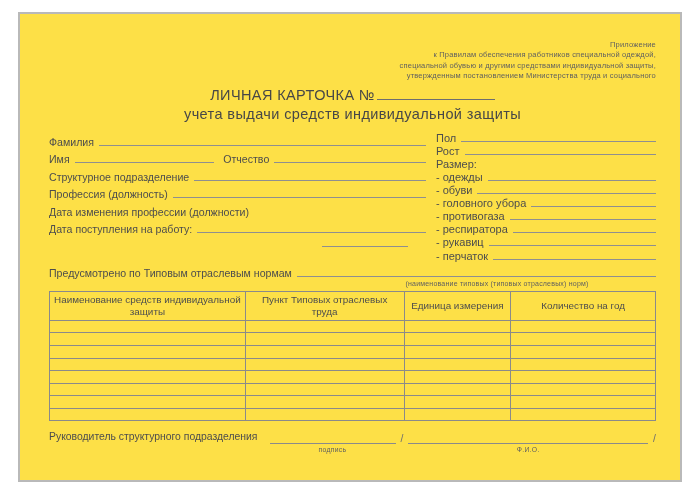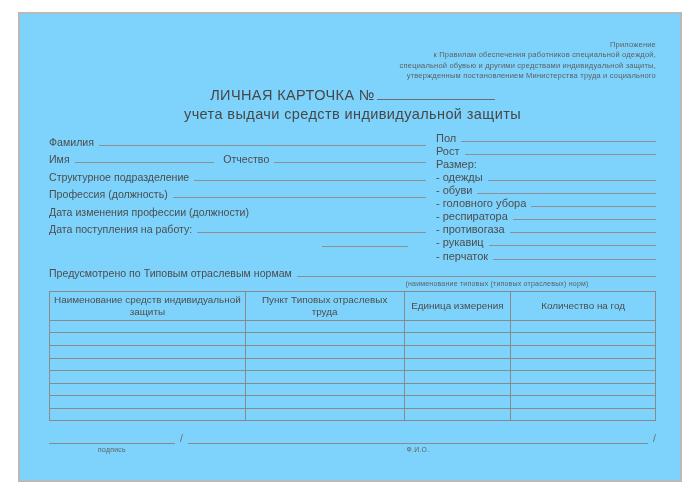--- a/index.html
+++ b/index.html
@@ -1,17 +1,17 @@
 <!DOCTYPE html>
 <html><head>
 <meta charset="utf-8">
 <style>
   html,body{margin:0;padding:0;background:#ffffff;}
   body{width:700px;height:495px;position:relative;font-family:"Liberation Sans",sans-serif;color:#4d4d4d;-webkit-font-smoothing:antialiased;}
-  .page{position:absolute;left:18px;top:12px;width:660px;height:466px;border:2px solid #b9b9b9;background:#7dd3fc;box-sizing:content-box;}
+  .page{position:absolute;left:18px;top:12px;width:660px;height:466px;border:2px solid #b9b9b9;background:#fde047;box-sizing:content-box;}
   .content{padding:26px 24px 0 29px;}
 
   
   .appendix{text-align:right;font-size:7.5px;line-height:10.4px;color:#5f5f5f;letter-spacing:0.2px;}
 
   
   .title-block{margin-top:5px;text-align:center;font-size:14.5px;letter-spacing:0.4px;color:#474747;}
   .title-line1{white-space:nowrap;}
   .num-line{display:inline-block;width:118px;border-bottom:1.4px solid #6e6e6e;height:1px;margin-left:2px;}
   .title-line2{margin-top:3px;}
@@ -117,25 +117,25 @@
         </div>
         <div class="rrow">
           <span>- обуви</span>
           <span class="fill"></span>
         </div>
         <div class="rrow">
           <span>- головного убора</span>
           <span class="fill"></span>
         </div>
         <div class="rrow">
+          <span>- противогаза</span>
+          <span class="fill"></span>
+        </div>
+        <div class="rrow">
           <span>- респиратора</span>
-          <span class="fill"></span>
-        </div>
-        <div class="rrow">
-          <span>- противогаза</span>
           <span class="fill"></span>
         </div>
         <div class="rrow">
           <span>- рукавиц</span>
           <span class="fill"></span>
         </div>
         <div class="rrow">
           <span>- перчаток</span>
           <span class="fill"></span>
         </div>
@@ -211,20 +211,21 @@
           <tr>
             <td></td>
             <td></td>
             <td></td>
             <td></td>
           </tr>
         </tbody>
     </table>
 
     <div class="footer">
+      <span class="f-label">Руководитель структурного подразделения</span>
       <span class="line-col sig-col">
         <span class="line-el"></span>
         <span class="caption">подпись</span>
       </span>
       <span class="slash">/</span>
       <span class="line-col name-col">
         <span class="line-el"></span>
         <span class="caption">Ф.И.О.</span>
       </span>
       <span class="slash end">/</span>

